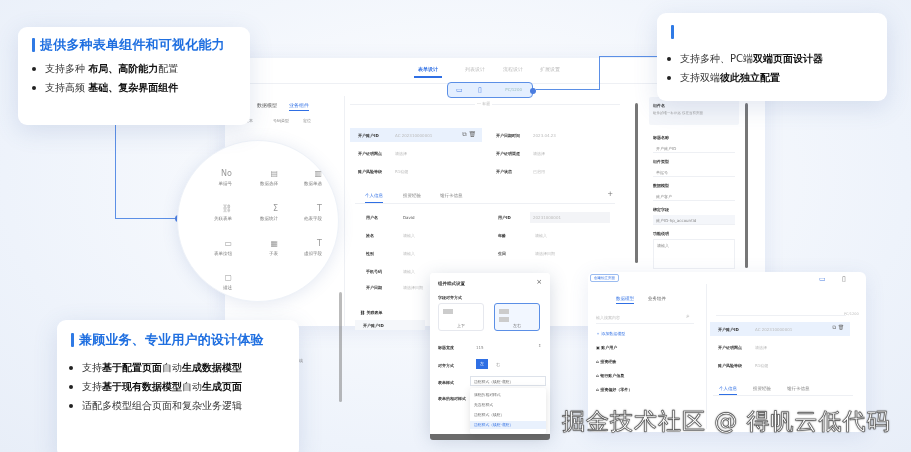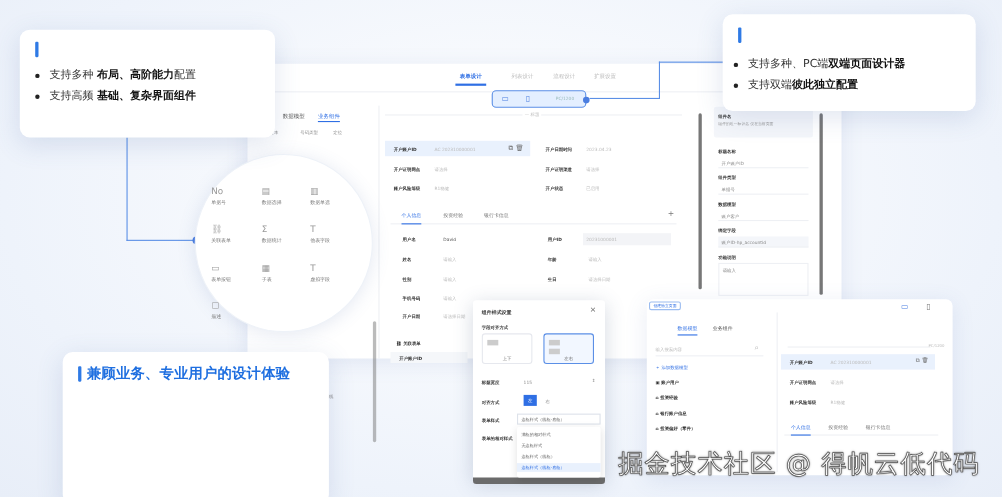--- a/index.html
+++ b/index.html
@@ -33,21 +33,21 @@
 .card{position:absolute;background:#fff;border-radius:9px;box-shadow:0 6px 24px rgba(70,100,160,.16)}
 .card h3{position:absolute;font-size:13px;font-weight:bold;color:#1f6fe0;white-space:nowrap;letter-spacing:.2px}
 .card .bar{position:absolute;width:3px;height:14px;background:#2f7ae5;border-radius:1px}
 .card ul{position:absolute;list-style:none}
 .card li{font-size:10px;color:#333;line-height:19px;white-space:nowrap;position:relative;padding-left:15px}
 .card li::before{content:"";position:absolute;left:2px;top:8px;width:4px;height:4px;border-radius:50%;background:#222}
 .card li b{color:#111}
 .connector{position:absolute;border-color:#5b8fe6;border-style:solid;border-width:0}
 
 .circle{position:absolute;left:177px;top:140px;width:162px;height:162px;border-radius:50%;background:#fff;box-shadow:0 2px 16px rgba(80,110,170,.15);border:1px solid #eef2f8}
-.comp{position:absolute;width:40px;text-align:left;font-size:4.5px;color:#777}
+.comp{position:absolute;width:40px;text-align:right;font-size:4.5px;color:#777}
 .comp .gl{display:block;font-size:8px;color:#999;margin-bottom:3px}
 
 .modal{position:absolute;left:430px;top:273px;width:120px;height:163px;background:#fff;border-radius:3px;box-shadow:0 4px 18px rgba(60,80,120,.22)}
 .modal .t{position:absolute;left:8px;top:8px;font-size:4.5px;font-weight:bold;color:#333}
 .modal .x{position:absolute;right:8px;top:5px;font-size:7px;color:#666}
 .ml{position:absolute;left:8px;font-size:4px;color:#333;font-weight:bold}
 .mv{position:absolute;font-size:4px;color:#888}
 .opt{position:absolute;width:46px;height:28px;border:1px solid #e6e8ee;border-radius:3px}
 .opt.sel{border-color:#5b8fe6;background:#f2f7ff}
 .opt .blk{position:absolute;left:4px;width:10px;height:5px;background:#ccc}
@@ -263,32 +263,38 @@
     </div>
   <div class="abs" style="left:125px;top:112px;width:140px;height:12px;border-bottom:1px solid #eef0f4;font-size:4.5px">
     <span class="abs" style="left:6px;top:2px;color:#2f6fe4;border-bottom:1px solid #2f6fe4;padding-bottom:3px">个人信息</span>
     <span class="abs" style="left:40px;top:2px;color:#777">投资经验</span>
     <span class="abs" style="left:74px;top:2px;color:#777">银行卡信息</span>
   </div>
 </div>
 
 <div class="card" style="left:18px;top:27px;width:232px;height:98px">
   <div class="bar" style="left:14px;top:11px"></div>
+  <h3 style="left:22px;top:9px">提供多种表单组件和可视化能力</h3>
   <ul style="left:12px;top:32px">
     <li><span>支持多种 </span><b>布局、高阶能力</b><span>配置</span></li>
     <li><span>支持高频 </span><b>基础、复杂界面组件</b></li>
   </ul>
 </div>
 
 <div class="card" style="left:657px;top:13px;width:230px;height:88px">
   <div class="bar" style="left:14px;top:12px"></div>
   <ul style="left:8px;top:36px">
     <li><span>支持多种、PC端</span><b>双端页面设计器</b></li>
     <li><span>支持双端</span><b>彼此独立配置</b></li>
   </ul>
 </div>
 
 <div class="card" style="left:57px;top:320px;width:242px;height:138px">
   <div class="bar" style="left:14px;top:13px"></div>
   <h3 style="left:22px;top:11px">兼顾业务、专业用户的设计体验</h3>
+  <ul style="left:10px;top:38px">
+    <li><span>支持</span><b>基于配置页面</b><span>自动</span><b>生成数据模型</b></li>
+    <li><span>支持</span><b>基于现有数据模型</b><span>自动</span><b>生成页面</b></li>
+    <li><span>适配多模型组合页面和复杂业务逻辑</span></li>
+  </ul>
 </div>
 
 <div class="watermark">掘金技术社区 @ 得帆云低代码</div>
 
 </body></html>

